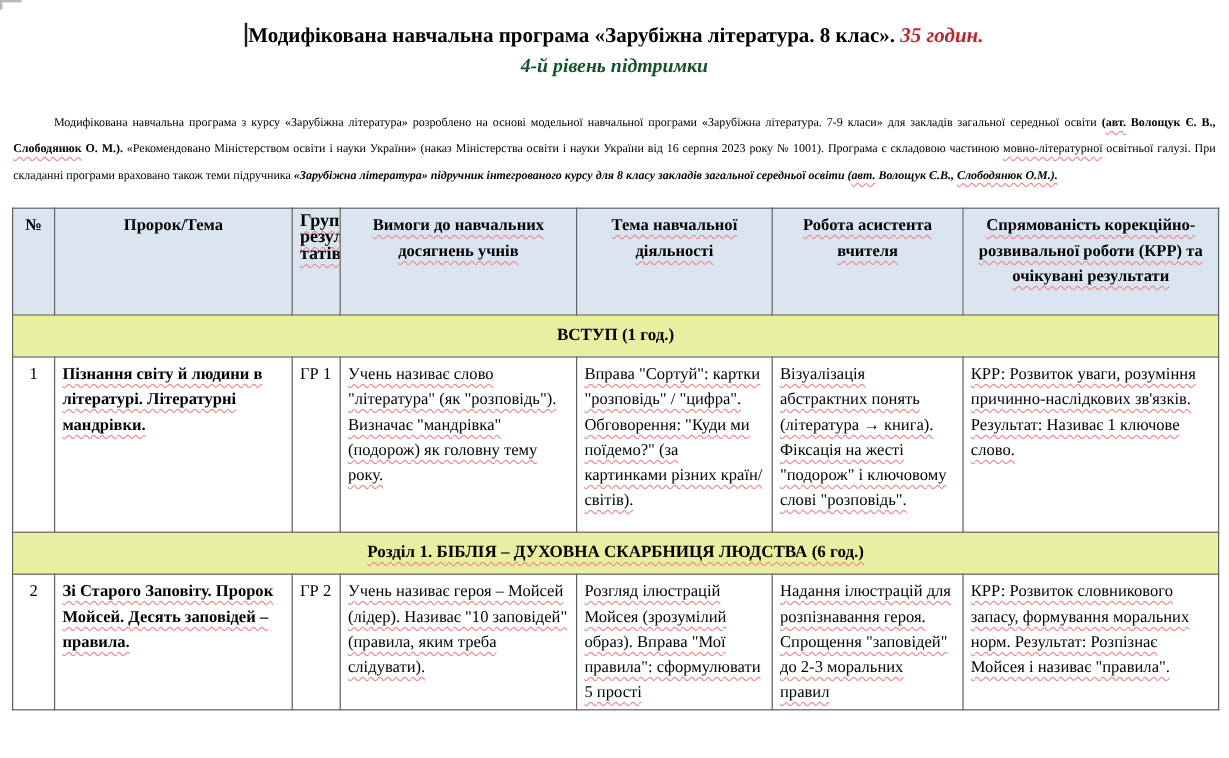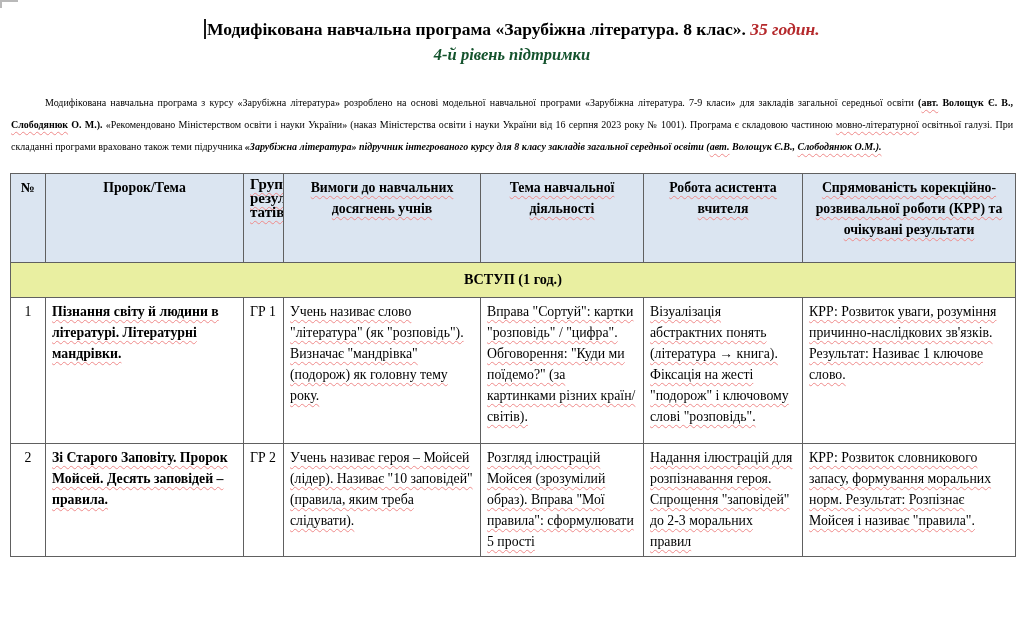--- a/index.html
+++ b/index.html
@@ -97,20 +97,23 @@
   <tr style="height:146px">
     <td class="num">1</td>
     <td><span class="b sq">Пізнання світу й людини в літературі. Літературні мандрівки.</span></td>
     <td class="group">ГР 1</td>
     <td><span class="sq">Учень називає слово "література" (як "розповідь"). Визначає "мандрівка" (подорож) як головну тему року.</span></td>
     <td><span class="sq">Вправа "Сортуй": картки "розповідь" / "цифра". Обговорення: "Куди ми поїдемо?" (за картинками різних країн/світів).</span></td>
     <td><span class="sq">Візуалізація абстрактних понять (література → книга). Фіксація на жесті "подорож" і ключовому слові "розповідь".</span></td>
     <td><span class="sq">КРР: Розвиток уваги, розуміння причинно-наслідкових зв'язків. Результат: Називає 1 ключове слово.</span></td>
   </tr>
 
+  <tr class="section" style="height:35px">
+    <td colspan="7"><span class="sq">Розділ 1. БІБЛІЯ – ДУХОВНА СКАРБНИЦЯ ЛЮДСТВА (6 год.)</span></td>
+  </tr>
 
   <tr style="height:113px">
     <td class="num">2</td>
     <td><span class="b sq">Зі Старого Заповіту. Пророк Мойсей. Десять заповідей – правила.</span></td>
     <td class="group">ГР 2</td>
     <td><span class="sq">Учень називає героя – Мойсей (лідер). Називає "10 заповідей" (правила, яким треба слідувати).</span></td>
     <td><span class="sq">Розгляд ілюстрацій Мойсея (зрозумілий образ). Вправа "Мої правила": сформулювати 5 прості</span></td>
     <td><span class="sq">Надання ілюстрацій для розпізнавання героя. Спрощення "заповідей" до 2-3 моральних правил</span></td>
     <td><span class="sq">КРР: Розвиток словникового запасу, формування моральних норм. Результат: Розпізнає Мойсея і називає "правила".</span></td>
   </tr>

